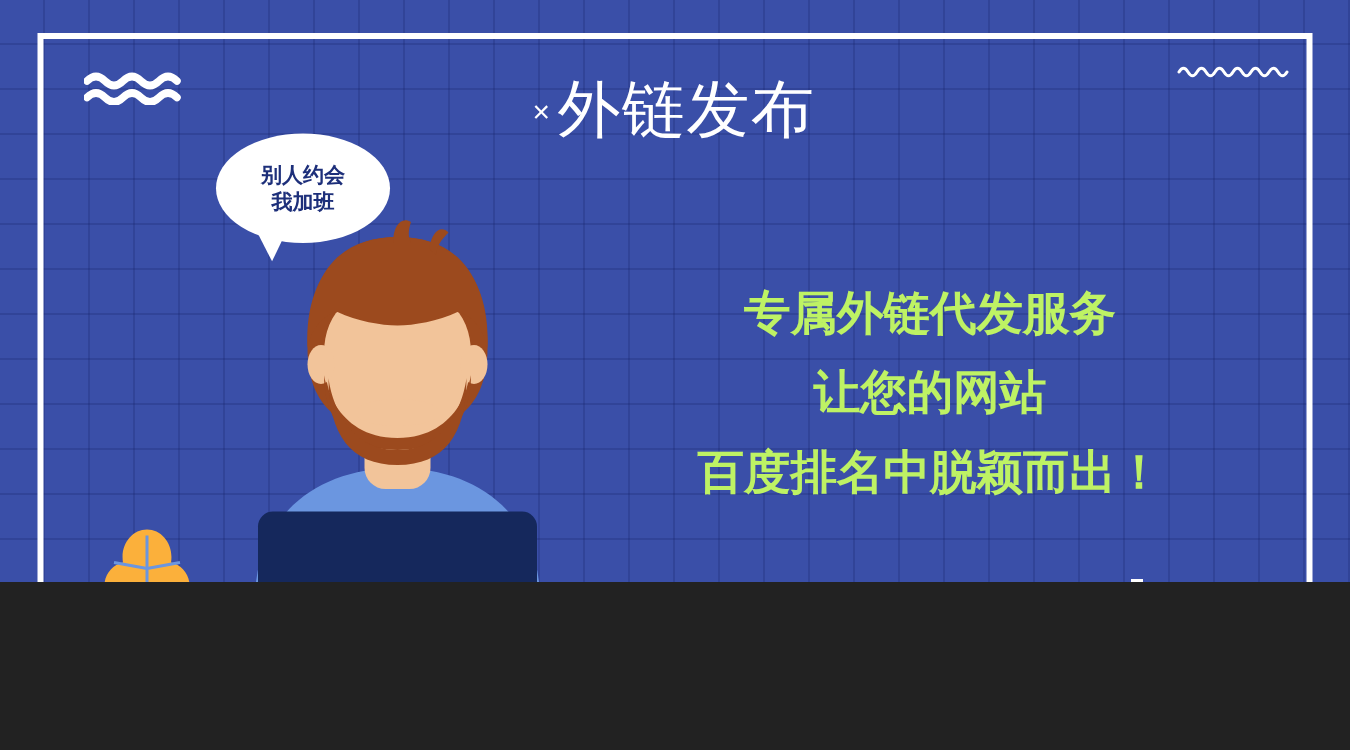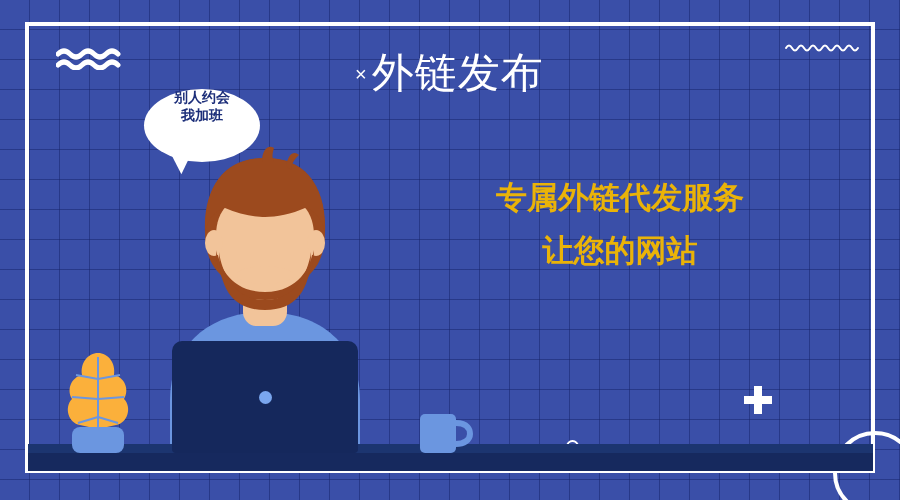--- a/index.html
+++ b/index.html
@@ -3,21 +3,21 @@
 <meta charset="utf-8">
 <style>
   html, body {
     margin: 0;
     padding: 0;
     background: #222;
   }
   #poster {
     position: relative;
     width: 900px;
-    height: 500px;
+    height: 388px;
     overflow: hidden;
     font-family: "Liberation Sans", "DejaVu Sans", sans-serif;
     background-color: #3a4fa8;
     text-decoration: underline;
   }
   
   #grid {
     position: absolute;
     inset: 0;
     background-image:
@@ -94,24 +94,24 @@
   #title .x-mark {
     font-size: 20px;
     vertical-align: 6px;
     margin-right: 4px;
   }
 
   
   #tagline {
     position: absolute;
     left: 420px;
-    top: 182px;
+    top: 193px;
     width: 400px;
     text-align: center;
-    color: #eab308;
+    color: #bef264;
     font-size: 31px;
     font-weight: bold;
     line-height: 1;
   }
   #tagline .line { display: block; }
   #tagline .line + .line { margin-top: 22px; }
 
   
   #bubble {
     position: absolute;
@@ -122,20 +122,21 @@
     background: #ffffff;
     border-radius: 50%;
     z-index: 6;
   }
   #bubble-text {
     position: absolute;
     inset: 0;
     display: flex;
     flex-direction: column;
     align-items: center;
+    justify-content: center;
     color: #1d2f7a;
     font-size: 14px;
     font-weight: bold;
     line-height: 1.25;
   }
   #bubble-tail {
     position: absolute;
     left: 170px;
     top: 148px;
     width: 0;
@@ -221,20 +222,21 @@
   <div id="plus-mark"></div>
   <div id="small-circle"></div>
 
   <div id="title">
     <span class="x-mark">×</span><span>外链发布</span>
   </div>
 
   <div id="tagline">
     <span class="line">专属外链代发服务</span>
     <span class="line">让您的网站</span>
+    <span class="line">百度排名中脱颖而出！</span>
   </div>
 
   <svg id="person" viewBox="0 0 900 500">
 
     <path d="M170 455 L170 400 C170 345 210 312 265 312 C320 312 360 345 360 400 L360 455 Z" fill="#6b96e0"></path>
 
     <rect x="243" y="278" width="44" height="48" rx="14" fill="#f2c49a"></rect>
 
     <path d="M205 232 C205 180 228 158 265 158 C302 158 325 180 325 232
              C325 262 312 288 265 288 C218 288 205 262 205 232 Z" fill="#9c4a1e"></path>

